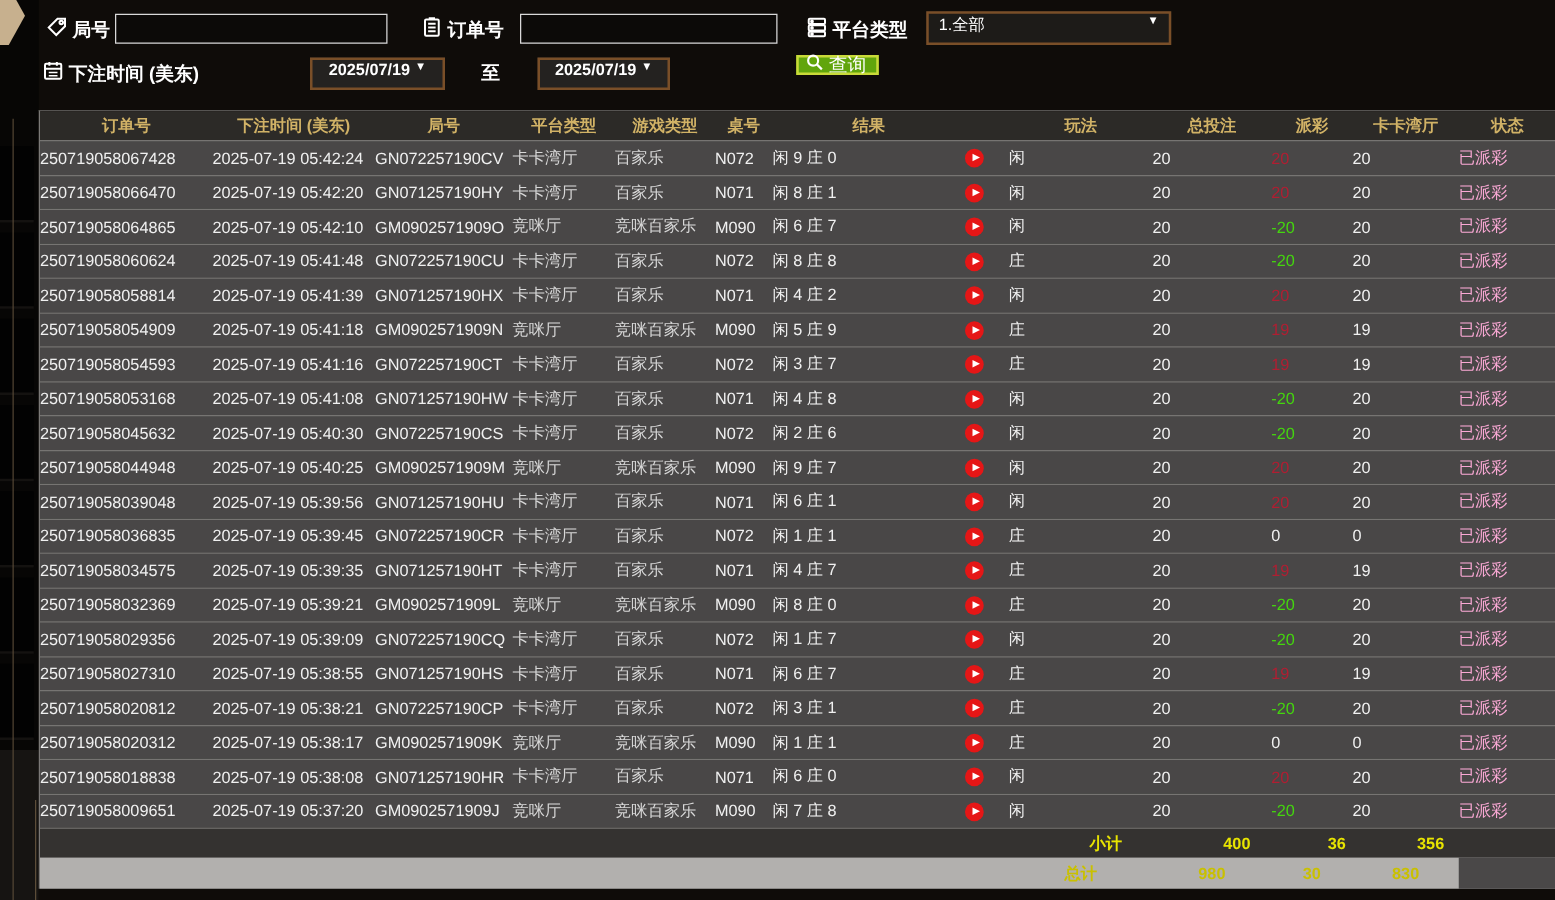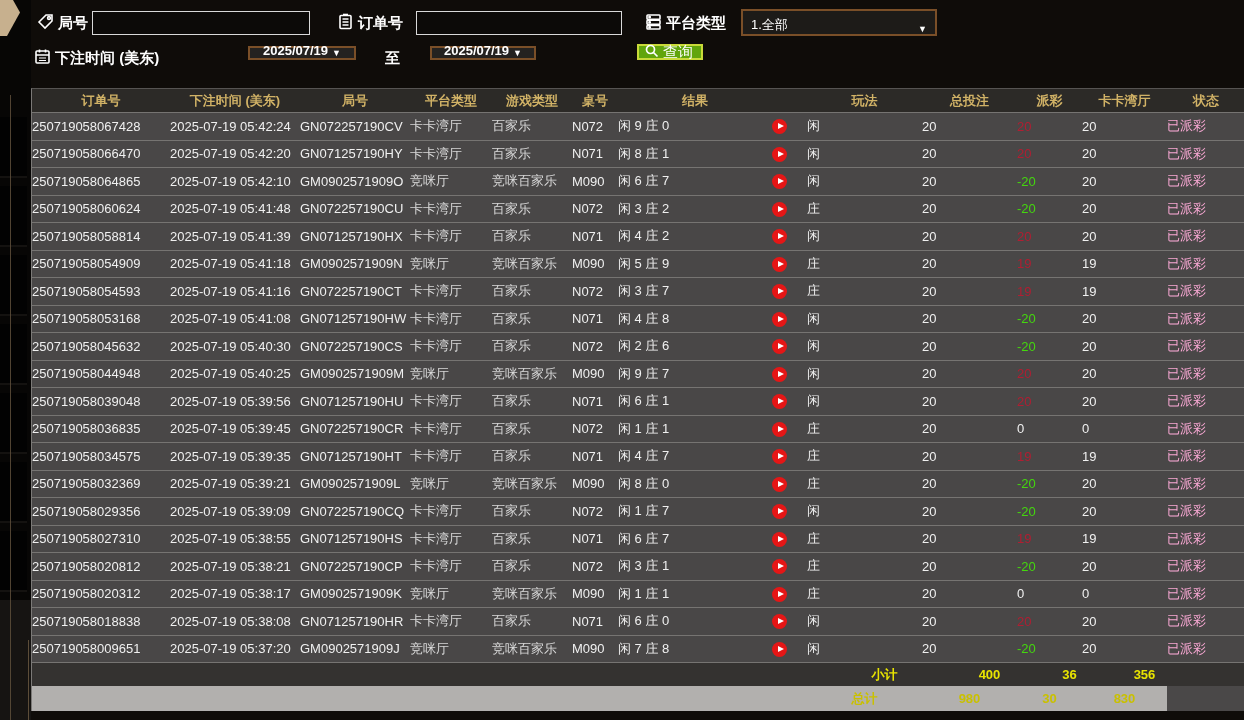--- a/index.html
+++ b/index.html
@@ -21,23 +21,23 @@
   
   .f-abs { position:absolute; display:flex; align-items:center; }
   .f-label { font-size:15px; font-weight:bold; color:#fff; white-space:nowrap; }
   .icon-svg { display:inline-block; margin-right:3px; }
   .txt {
     background:#0c0a08; border:1px solid #d9d9d9; height:24px; color:#fff;
     font-size:13px; padding:0 6px; outline:none; font-family:inherit;
   }
   .selectbox, .datebox {
     background:#1d1b18; border:2px solid #7a4f28; height:27px; color:#fff;
-    display:flex; align-items:flex-end; font-size:13px; cursor:pointer;
-  }
-  .datebox { background:#242220; height:14px; font-weight:bold; justify-content:center; gap:4px; }
+    display:flex; align-items:flex-start; font-size:13px; cursor:pointer;
+  }
+  .datebox { background:#242220; height:26px; font-weight:bold; justify-content:center; gap:4px; }
   .selectbox .val { padding-left:8px; flex:1; }
   .caret { font-size:9px; color:#fff; padding:0 8px 0 0; }
   .datebox .caret { padding:0; }
   .btn-query {
     background:#61a50c; border:2px solid #c9da39; height:16px; padding:0 8px 0 5px;
     display:flex; align-items:center; gap:3px; color:#fff; font-size:15px; cursor:pointer;
   }
 
   
   :root { --cols:138px 130px 110px 82px 80px 46px 154px 35px 115px 95px 65px 85px 78px; }
@@ -218,21 +218,21 @@
         <div class="td col-valid">20</div>
         <div class="td col-status status">已派彩</div>
       </div>
       <div class="t-row">
         <div class="td col-order">250719058060624</div>
         <div class="td col-time">2025-07-19 05:41:48</div>
         <div class="td col-round">GN072257190CU</div>
         <div class="td col-platform">卡卡湾厅</div>
         <div class="td col-game">百家乐</div>
         <div class="td col-table">N072</div>
-        <div class="td col-result">闲 3 庄 2</div>
+        <div class="td col-result">闲 8 庄 8</div>
         <div class="td col-replay"><span class="play-icon"></span></div>
         <div class="td col-play">庄</div>
         <div class="td col-total">20</div>
         <div class="td col-payout neg">-20</div>
         <div class="td col-valid">20</div>
         <div class="td col-status status">已派彩</div>
       </div>
       <div class="t-row">
         <div class="td col-order">250719058058814</div>
         <div class="td col-time">2025-07-19 05:41:39</div>

